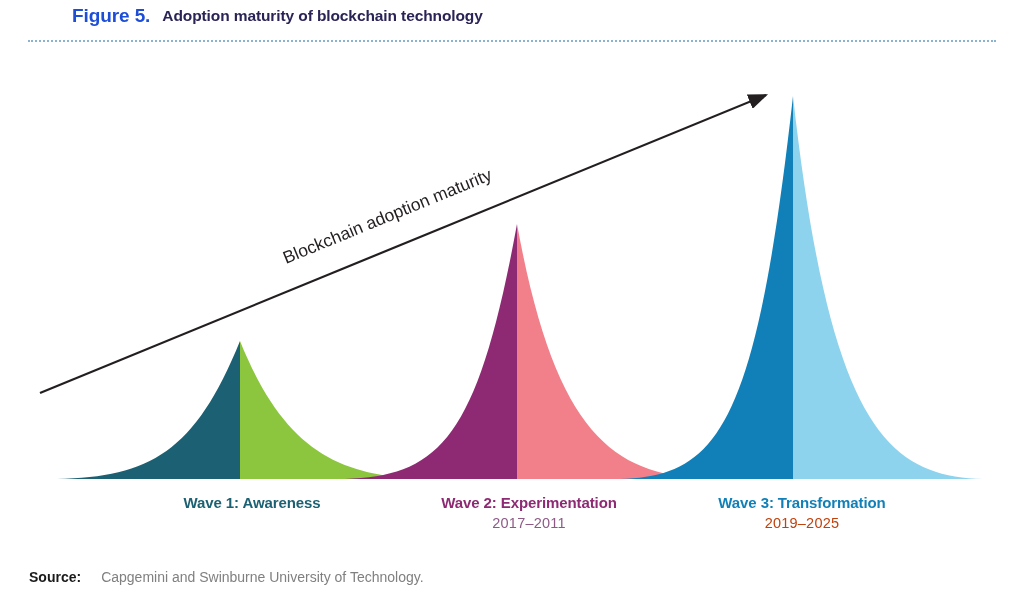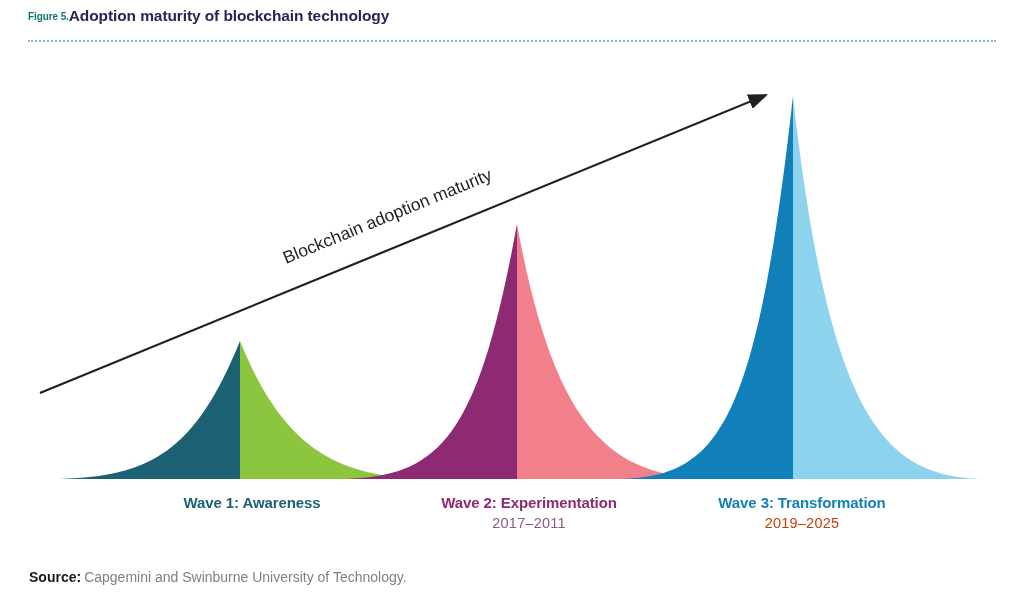--- a/index.html
+++ b/index.html
@@ -20,31 +20,32 @@
     position: absolute;
     left: 28px;
     top: 3px;
     width: 968px;
     height: 26px;
     display: flex;
     align-items: center;
     white-space: nowrap;
   }
   .fig-label {
-    font-size: 10px;
+    font-size: 19px;
     font-weight: bold;
-    color: #0f766e;
+    color: #1d4ed8;
     letter-spacing: -0.1px;
+    margin-left: 44px;
   }
   .fig-title {
     font-size: 15.5px;
     font-weight: bold;
     color: #2a2456;
     letter-spacing: -0.1px;
-    margin-left: 0;
+    margin-left: 12px;
   }
 
   #header-divider {
     position: absolute;
     left: 28px;
     top: 40px;
     width: 968px;
     height: 2px;
     border-top: 2px dotted #8ab4d0;
   }
@@ -100,21 +101,21 @@
     top: 569px;
     font-size: 14px;
     white-space: nowrap;
   }
   #source-note .source-label {
     font-weight: bold;
     color: #1a1a1a;
   }
   #source-note .source-text {
     color: #808080;
-    margin-left: 3px;
+    margin-left: 20px;
   }
 </style>
 </head>
 <body>
 
 <div id="figure-header">
   <span class="fig-label">Figure 5.</span>
   <span class="fig-title">Adoption maturity of blockchain technology</span>
 </div>
 <div id="header-divider"></div>

